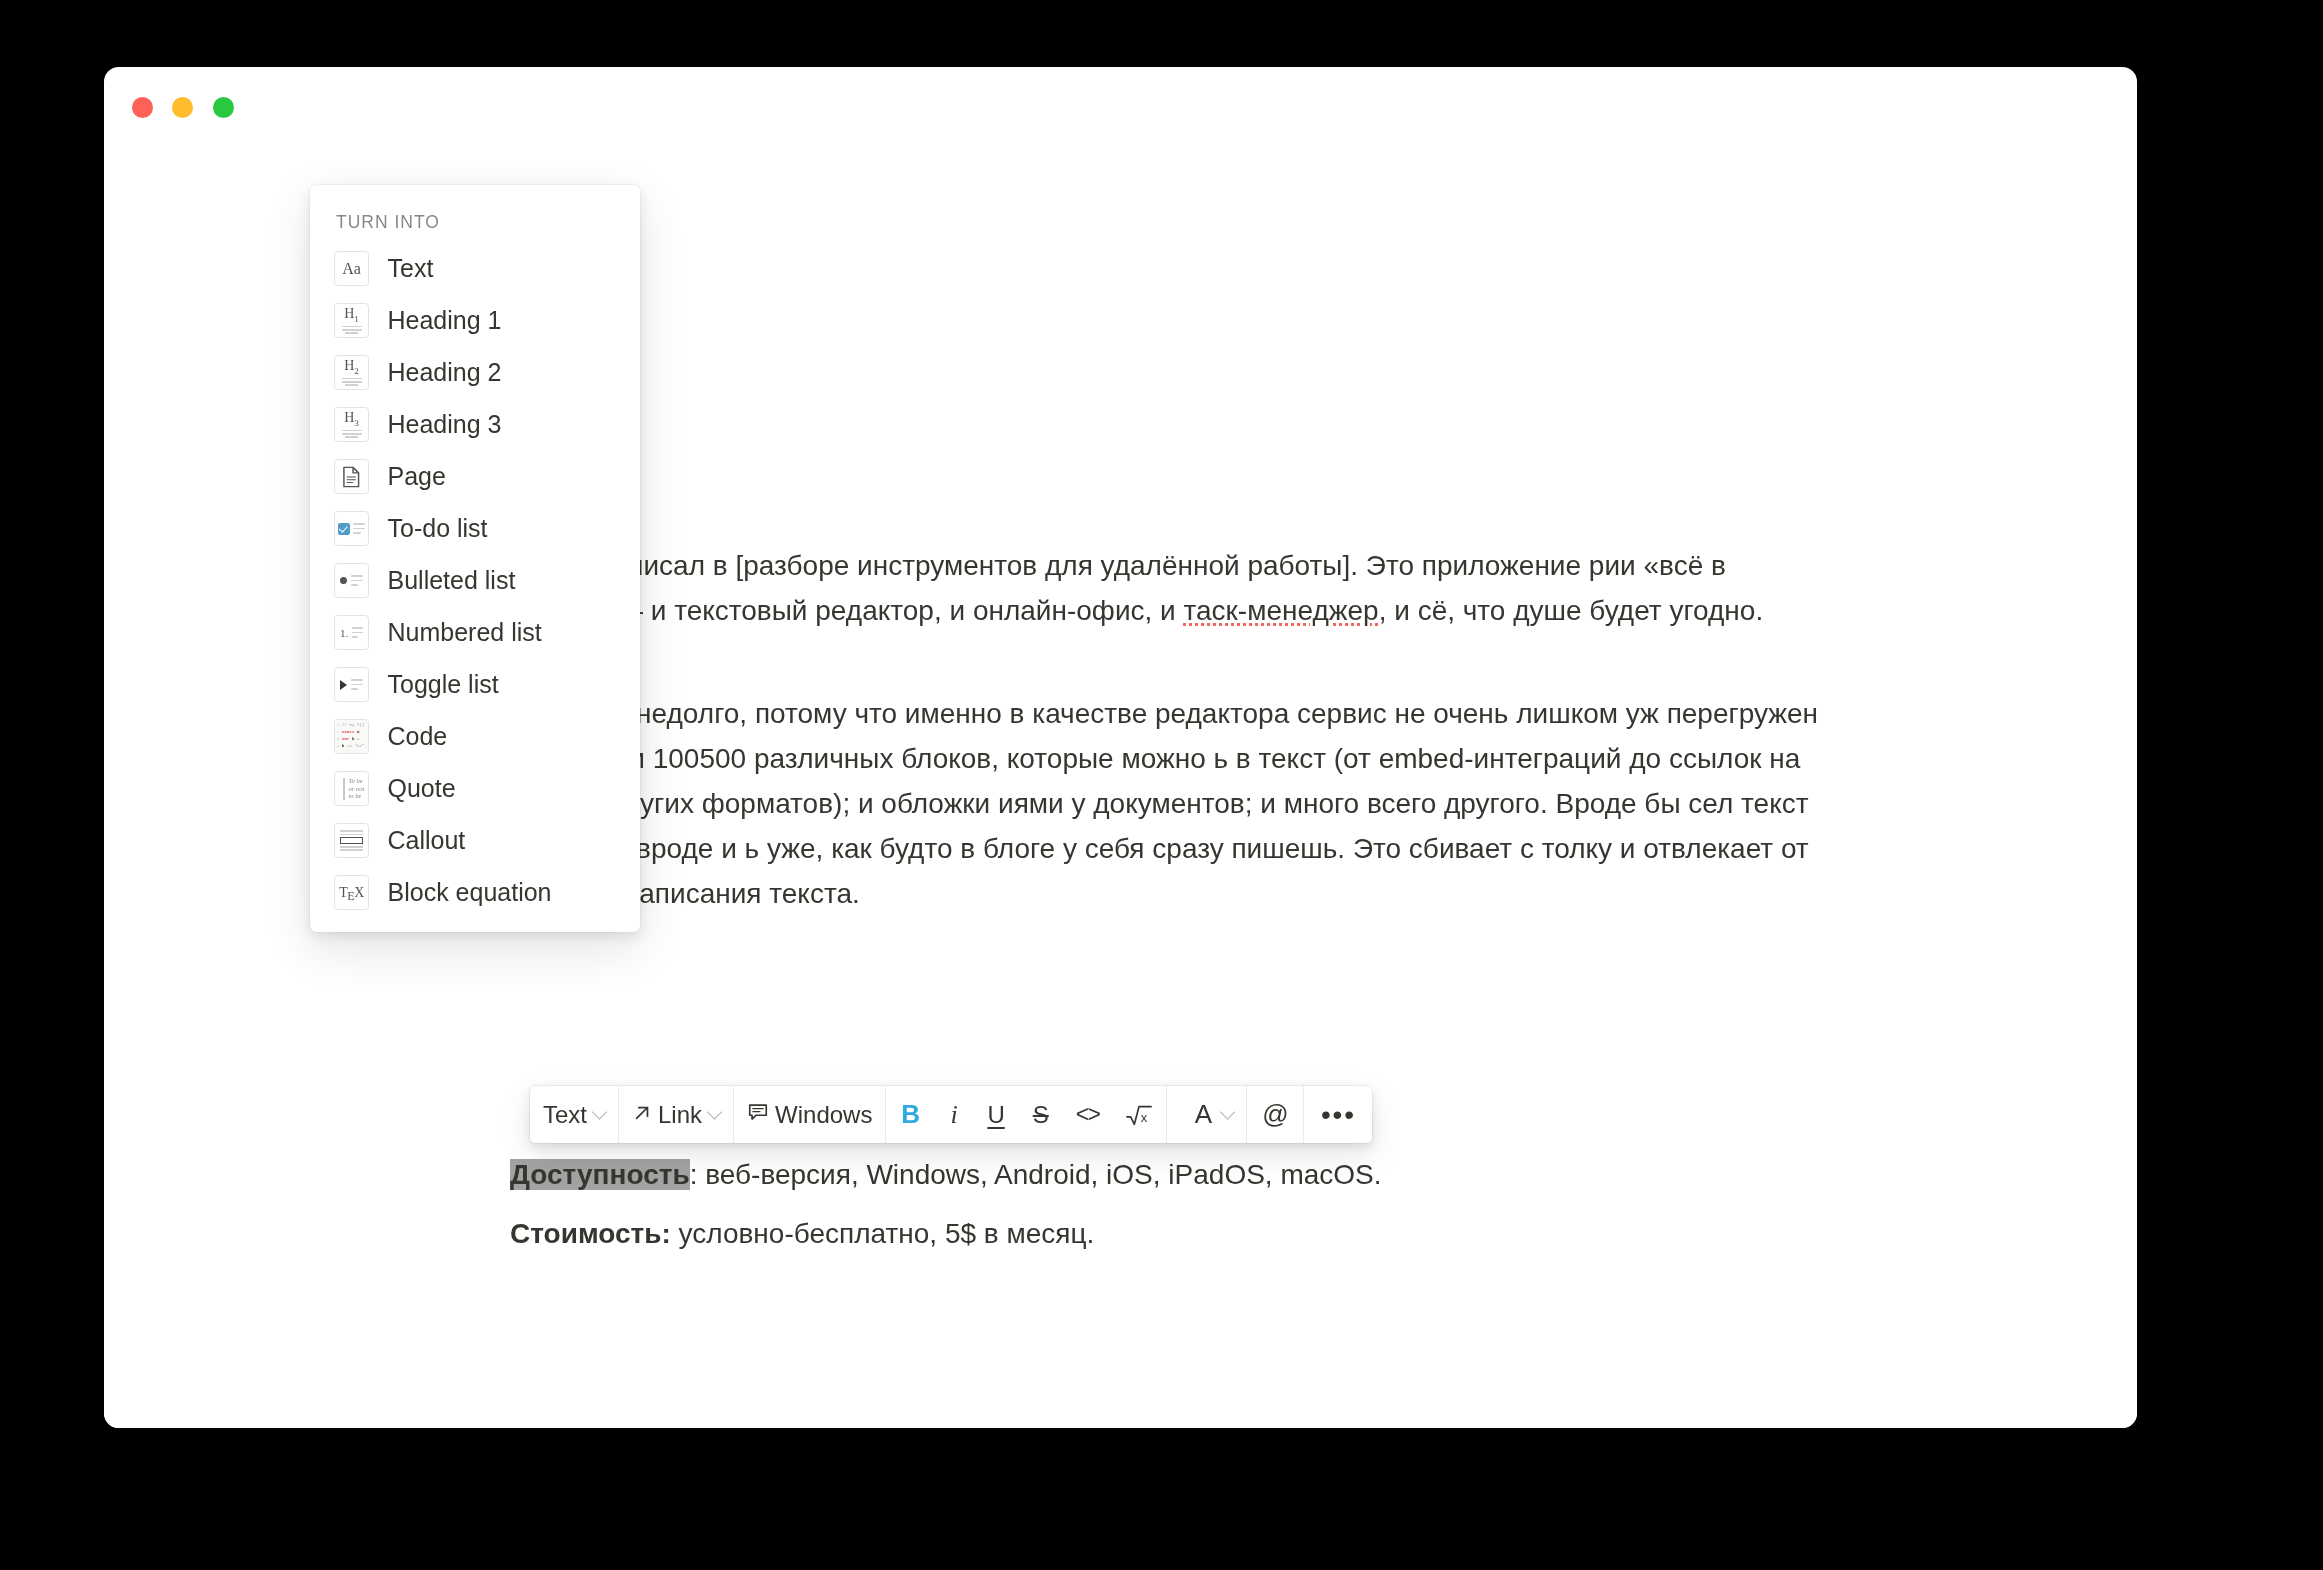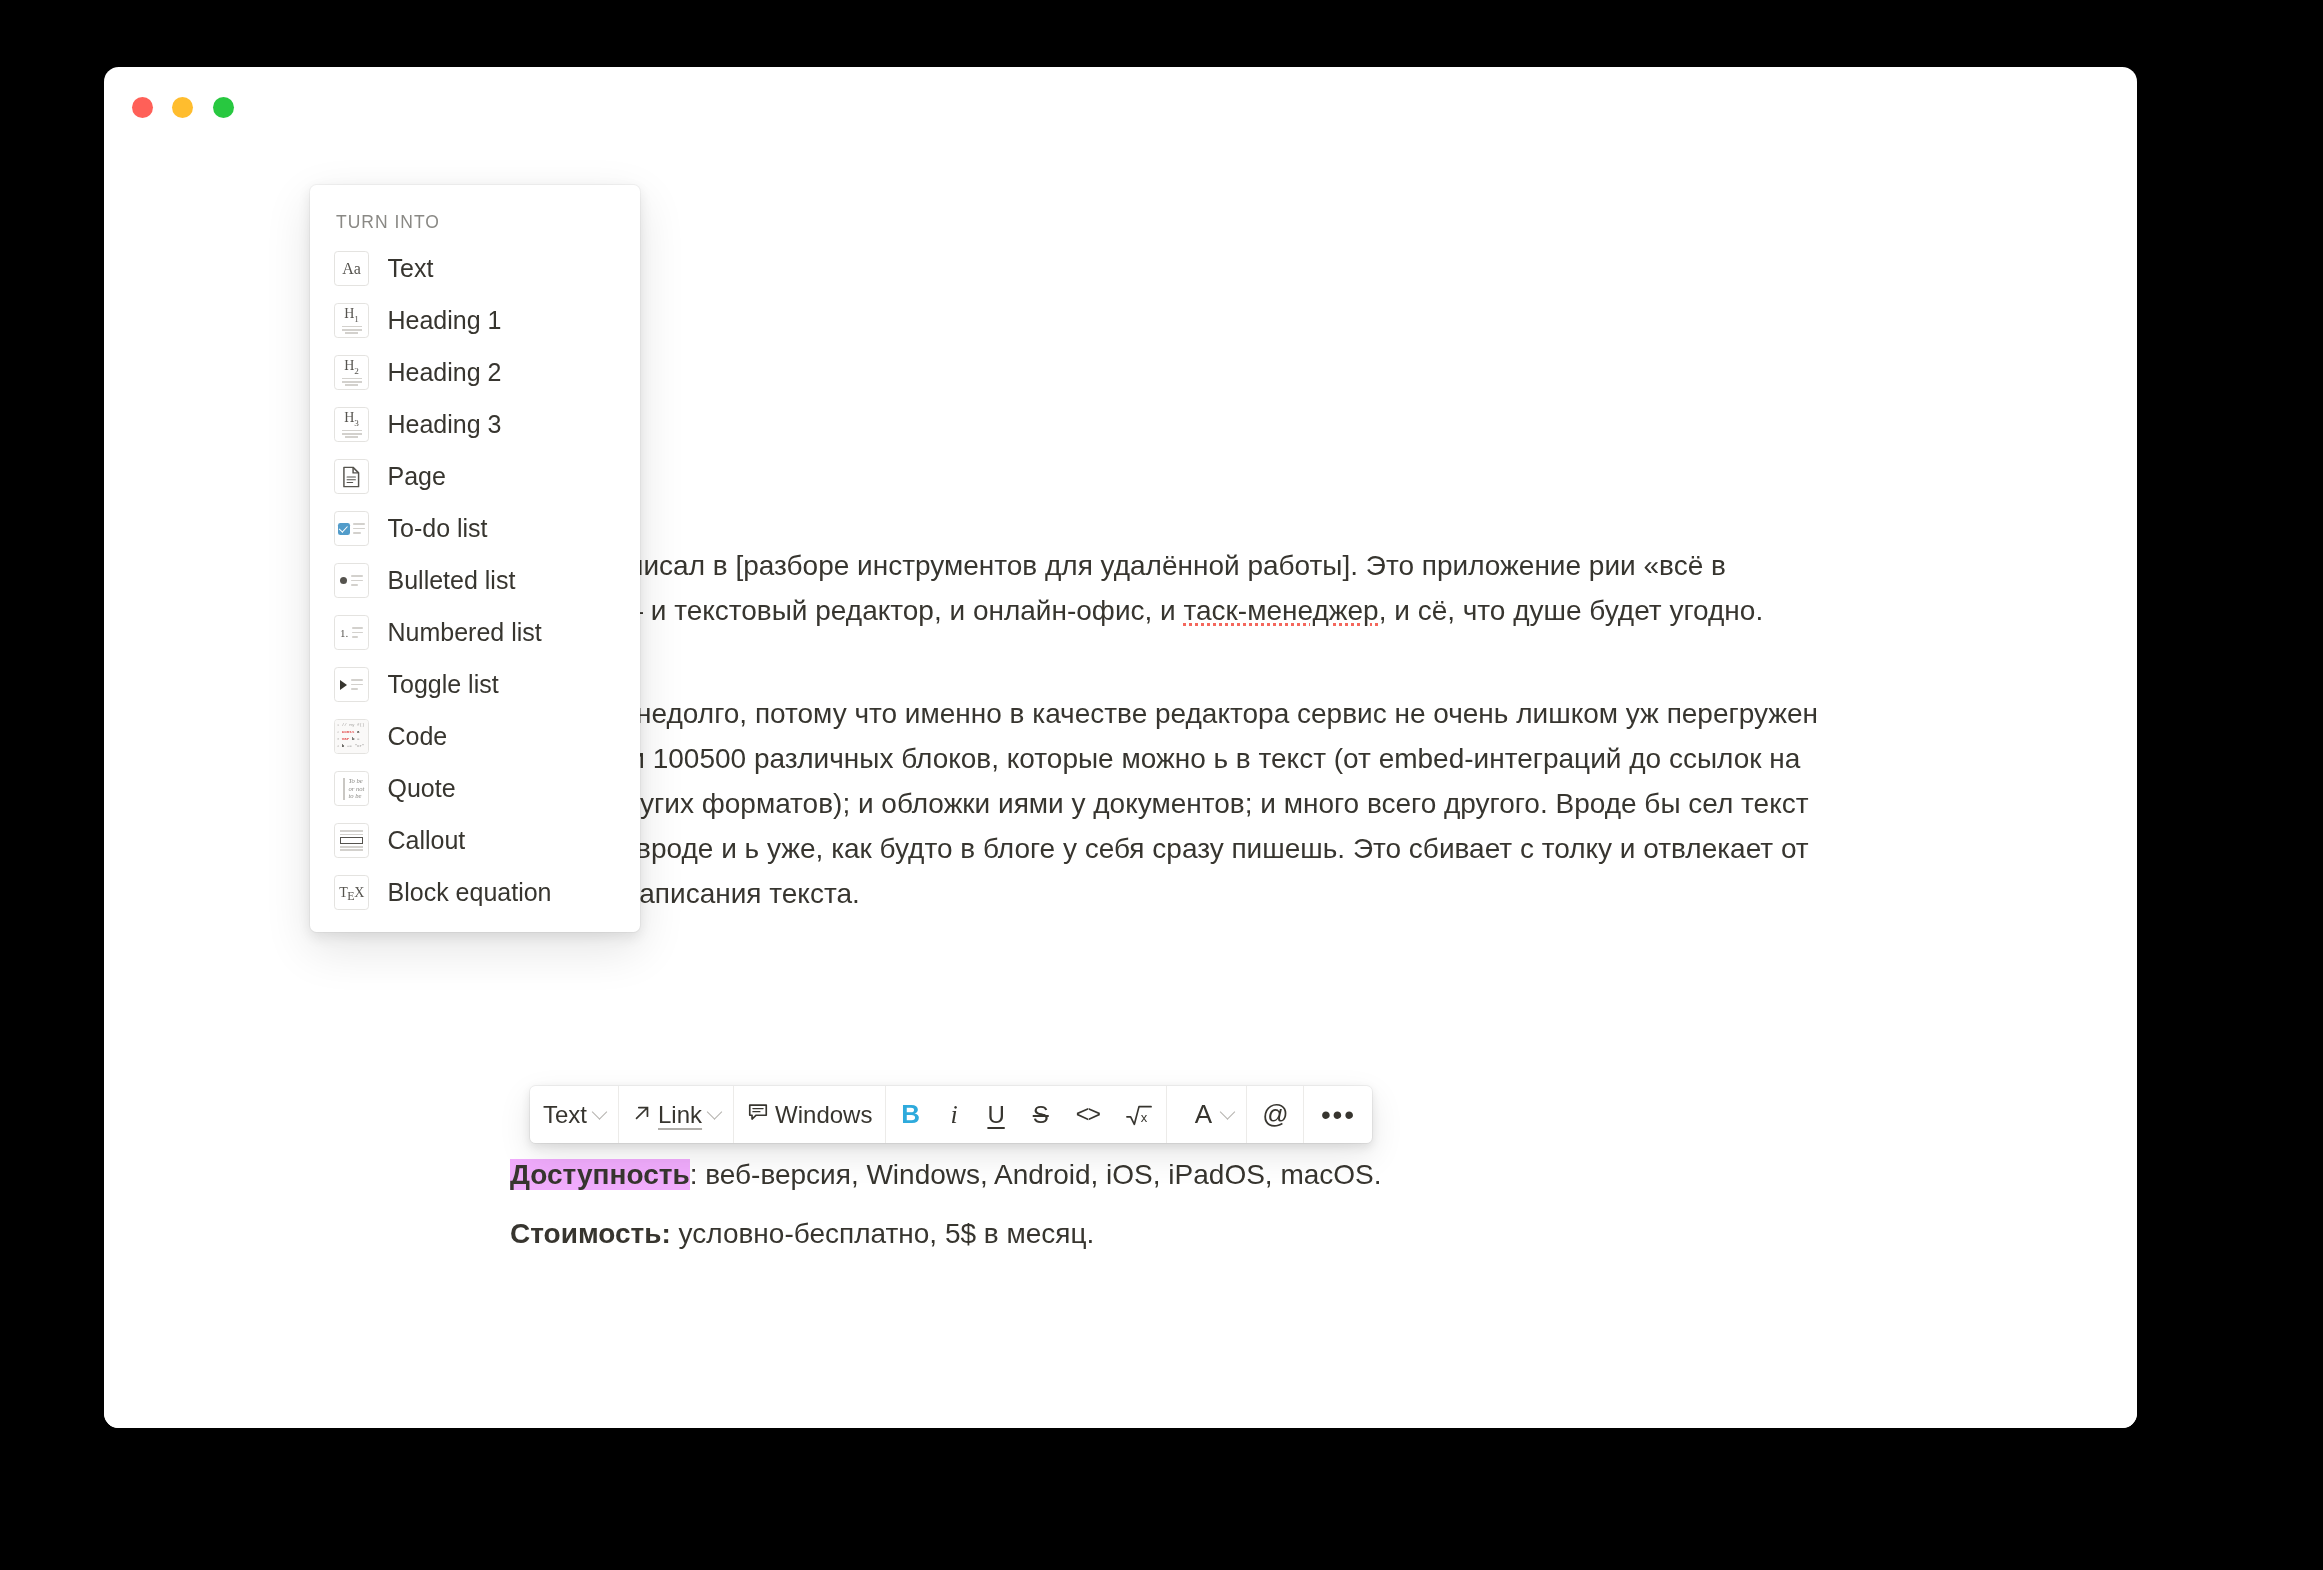--- a/index.html
+++ b/index.html
@@ -81,21 +81,21 @@
     font-size: 28px;
     line-height: 45px;
     color: #37352f;
   }
   #avail-line { top: 1006px; }
   #price-line { top: 1065px; }
 
   .bold { font-weight: 700; }
 
   .sel-highlight {
-    background: #f0abfc;
+    background: #a3a3a3;
     font-weight: 700;
   }
 
   .spell-error {
     text-decoration: underline;
     text-decoration-color: #f4675c;
     text-decoration-style: dotted;
     text-decoration-thickness: 2.8px;
     text-underline-offset: 2.8px;
   }
@@ -280,21 +280,20 @@
 
   .chev {
     display: inline-block;
     width: 11px; height: 11px;
     border-right: 1.8px solid #b5b3af;
     border-bottom: 1.8px solid #b5b3af;
     transform: rotate(45deg) translate(-1.8px,-1.8px);
   }
 
   .tb-link-text {
-    text-decoration: underline;
     text-underline-offset: 4.6px;
     text-decoration-thickness: 1.8px;
     text-decoration-color: #b0aeaa;
   }
 
   .tb-bold { font-weight: 700; font-size: 26px; color: #2eaadc; padding: 0 14.8px; }
   .tb-italic { font-style: italic; font-family: "Liberation Serif", serif; font-size: 26px; padding: 0 15.7px; }
   .tb-underline { text-decoration: underline; text-underline-offset: 3.7px; text-decoration-thickness: 1.8px; padding: 0 14px; }
   .tb-strike { text-decoration: line-through; text-decoration-thickness: 1.8px; padding: 0 14px; }
   .tb-code-glyph { font-size: 23px; padding: 0 13px; letter-spacing: -1.8px; }

